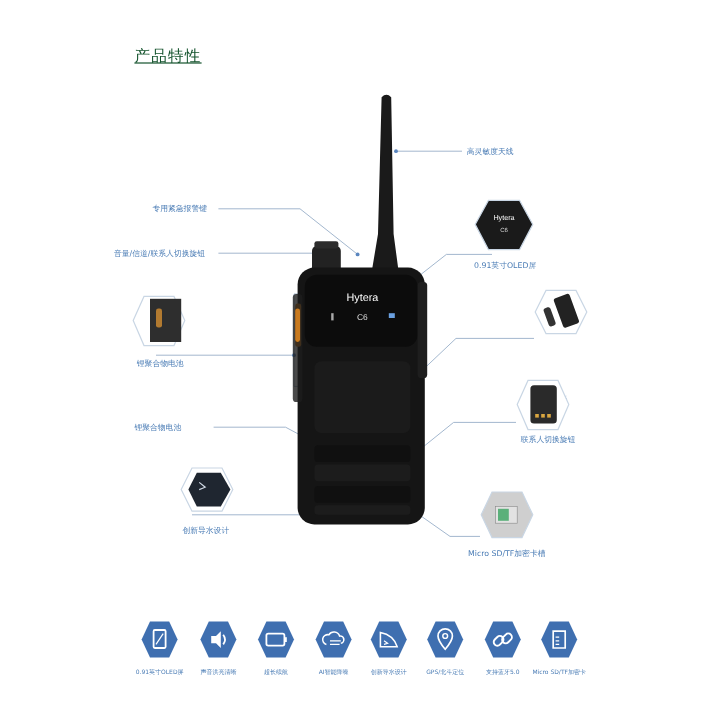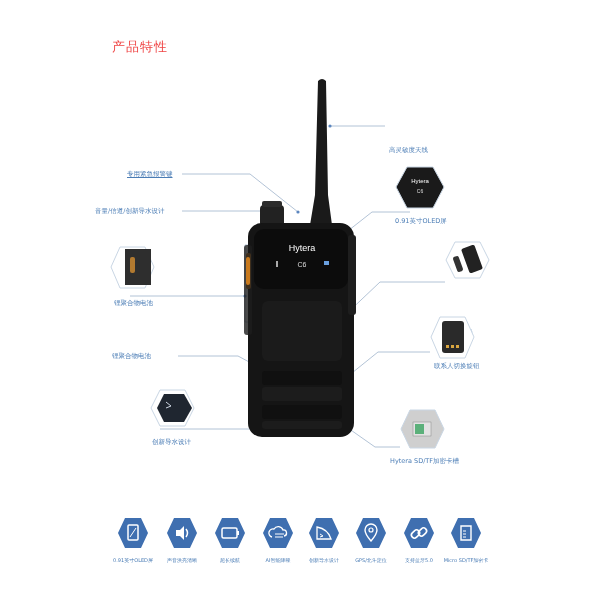--- a/index.html
+++ b/index.html
@@ -1,17 +1,17 @@
 <!DOCTYPE html>
 <html><head>
 <meta charset="utf-8">
 <style>
   html,body{margin:0;padding:0;background:#ffffff;}
   body{width:600px;height:600px;position:relative;overflow:hidden;font-family:"DejaVu Sans",sans-serif;}
-  .title{position:absolute;left:112px;top:38px;font-size:13px;color:#ef4444;letter-spacing:1px;}
+  .title{position:absolute;left:112px;top:38px;font-size:13px;color:#14532d;letter-spacing:1px;text-decoration:underline;}
   .lbl{position:absolute;font-size:6.5px;color:#4a7cb5;white-space:nowrap;}
   .lines{position:absolute;left:0;top:0;width:600px;height:600px;}
   .hex{position:absolute;}
   .radio{position:absolute;}
   .feat{position:absolute;top:517px;width:60px;text-align:center;}
   .feat .ic{width:32px;height:32px;margin:0 auto;}
   .feat .t{font-size:5px;color:#4a7cb5;margin-top:4px;white-space:nowrap;}
 </style>
 </head>
 <body>
@@ -79,30 +79,30 @@
   <rect x="36" y="186" width="2" height="6" fill="#aaa"></rect>
   <rect x="84" y="186" width="5" height="4" fill="#6aa0e0"></rect>
 
   <rect x="22" y="226" width="80" height="60" rx="6" fill="#1b1b1b"></rect>
   <rect x="22" y="296" width="80" height="14" rx="3" fill="#101010"></rect>
   <rect x="22" y="312" width="80" height="14" rx="3" fill="#1c1c1c"></rect>
   <rect x="22" y="330" width="80" height="14" rx="3" fill="#101010"></rect>
   <rect x="22" y="346" width="80" height="8" rx="3" fill="#1c1c1c"></rect>
 </svg>
 
-<div class="lbl" style="left:389px;top:122px;margin-top:24px;">高灵敏度天线</div>
-<div class="lbl" style="left:127px;top:170px;text-decoration:underline;">专用紧急报警键</div>
-<div class="lbl" style="left:95px;top:207px;">音量/信道/创新导水设计</div>
+<div class="lbl" style="left:389px;top:122px;">高灵敏度天线</div>
+<div class="lbl" style="left:127px;top:170px;">专用紧急报警键</div>
+<div class="lbl" style="left:95px;top:207px;">音量/信道/联系人切换旋钮</div>
 <div class="lbl" style="left:395px;top:217px;">0.91英寸OLED屏</div>
 <div class="lbl" style="left:114px;top:299px;">锂聚合物电池</div>
 <div class="lbl" style="left:460px;top:290px;margin-top:38px;">背夹</div>
 <div class="lbl" style="left:112px;top:352px;">锂聚合物电池</div>
 <div class="lbl" style="left:434px;top:362px;">联系人切换旋钮</div>
 <div class="lbl" style="left:152px;top:438px;">创新导水设计</div>
-<div class="lbl" style="left:390px;top:457px;">Hytera SD/TF加密卡槽</div>
+<div class="lbl" style="left:390px;top:457px;">Micro SD/TF加密卡槽</div>
 
 <svg class="hex" style="left:395px;top:165px;" width="50" height="45" viewBox="0 0 50 45">
   <polygon points="12,2 38,2 49,22 38,43 12,43 1,22" fill="#1a1a1a" stroke="#c9d6e4" stroke-width="1"></polygon>
   <text x="25" y="18" fill="#fff" font-size="6" text-anchor="middle" font-family="Liberation Sans, sans-serif">Hytera</text>
   <text x="25" y="28" fill="#ddd" font-size="5" text-anchor="middle" font-family="Liberation Sans, sans-serif">C6</text>
 </svg>
 
 <svg class="hex" style="left:110px;top:245px;" width="45" height="45" viewBox="0 0 45 45">
   <polygon points="10,2 35,2 44,22 35,43 10,43 1,22" fill="#ffffff" stroke="#c9d6e4" stroke-width="1"></polygon>
   <rect x="15" y="4" width="26" height="36" fill="#2e2e2e"></rect>

